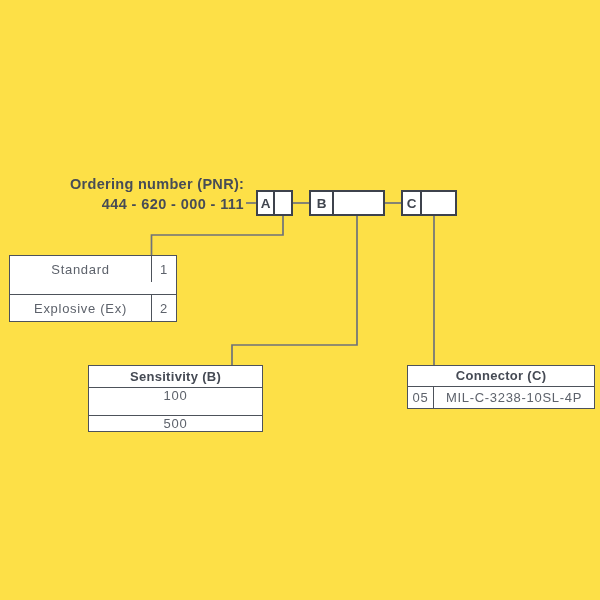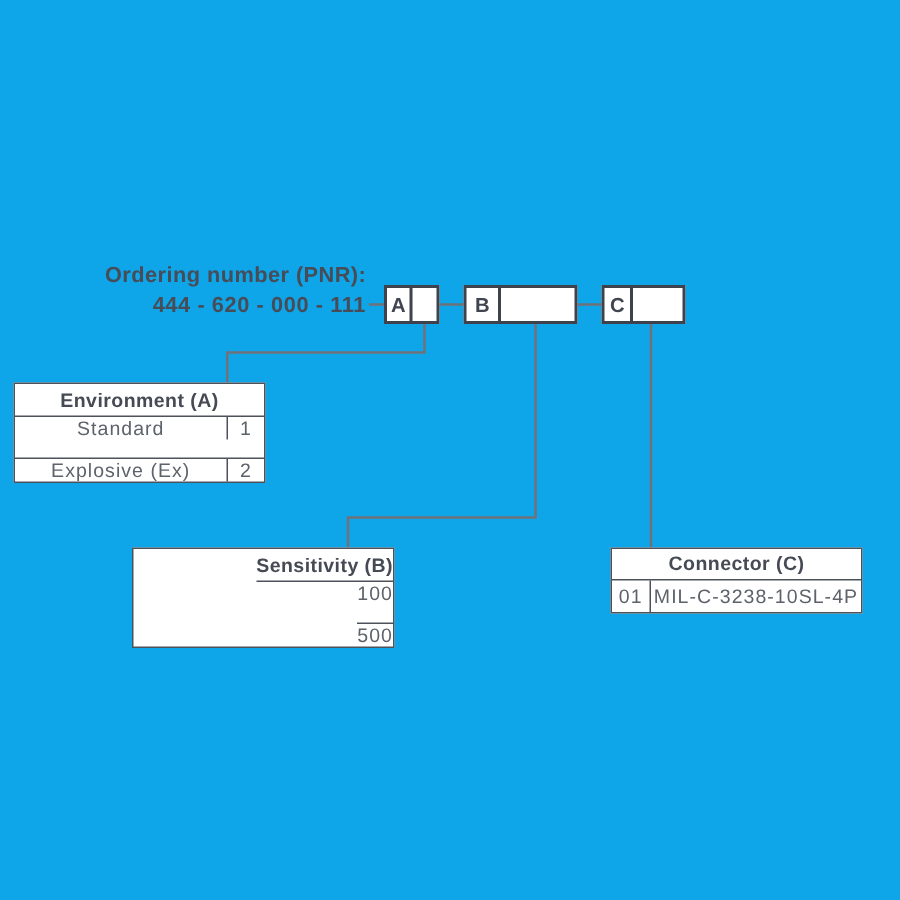--- a/index.html
+++ b/index.html
@@ -1,17 +1,17 @@
 <!DOCTYPE html>
 <html><head>
 <meta charset="utf-8">
 <style>
   html,body{margin:0;padding:0;background:#fff;}
   .canvas{
-    position:relative;width:600px;height:600px;background:#0ea5e9;
+    position:relative;width:600px;height:600px;background:#fde047;
     font-family:"Liberation Sans", sans-serif;overflow:hidden;
     color:#474c56;
   }
   .abs{position:absolute;}
   
   .title{
     left:70px;top:176px;font-size:14.5px;font-weight:bold;
     letter-spacing:0.3px;color:#474c56;white-space:nowrap;
   }
   .pnr{
@@ -55,25 +55,25 @@
     font-size:13px;letter-spacing:0.7px;color:#5d626b;
     box-sizing:border-box;white-space:nowrap;
   }
   .tcell.fixed{border-right:1.5px solid #4d525a;}
   .tcell.grow{flex:1;}
   
   .tbl-env{left:9px;top:255px;width:168px;height:67px;}
   .tbl-env .tbl-h{height:25.5px;}
   .tbl-env .tcell.fixed{width:142px;}
   
-  .tbl-sens{left:88px;top:365px;width:175px;height:67px;align-items:flex-end;}
+  .tbl-sens{left:88px;top:365px;width:175px;height:67px;}
   .tbl-sens .tbl-h{height:25.5px;}
   .tbl-sens .tcell.fixed{width:143px;}
   
-  .tbl-conn{left:407px;top:365px;width:168px;height:44px;}
+  .tbl-conn{left:407px;top:365px;width:188px;height:44px;}
   .tbl-conn .tbl-h{height:20.5px;}
   .tbl-conn .tcell.fixed{width:26px;}
 </style>
 </head>
 <body>
 
 <div class="canvas">
 
   <div class="abs title">Ordering number (PNR):</div>
   <div class="abs pnr">444 - 620 - 000 - 111</div>
@@ -96,21 +96,20 @@
       <line x1="246" y1="203" x2="256" y2="203"></line>
       <line x1="293" y1="203" x2="309" y2="203"></line>
       <line x1="385" y1="203" x2="401" y2="203"></line>
       <polyline points="283,216 283,235 151.5,235 151.5,255"></polyline>
       <polyline points="357,216 357,345 232,345 232,365"></polyline>
       <line x1="434" y1="216" x2="434" y2="365"></line>
     </g>
   </svg>
 
   <div class="abs tbl tbl-env">
-    <div class="tbl-h">Environment (A)</div>
     <div class="tbl-rows">
       <div class="trow">
         <div class="tcell fixed">Standard</div>
         <div class="tcell grow">1</div>
       </div>
       <div class="trow">
         <div class="tcell fixed">Explosive (Ex)</div>
         <div class="tcell grow">2</div>
       </div>
     </div>
@@ -125,19 +124,19 @@
       <div class="trow">
         <div class="tcell grow">500</div>
       </div>
     </div>
   </div>
 
   <div class="abs tbl tbl-conn">
     <div class="tbl-h">Connector (C)</div>
     <div class="tbl-rows">
       <div class="trow">
-        <div class="tcell fixed">01</div>
+        <div class="tcell fixed">05</div>
         <div class="tcell grow">MIL-C-3238-10SL-4P</div>
       </div>
     </div>
   </div>
 
 </div>
 
 </body></html>

